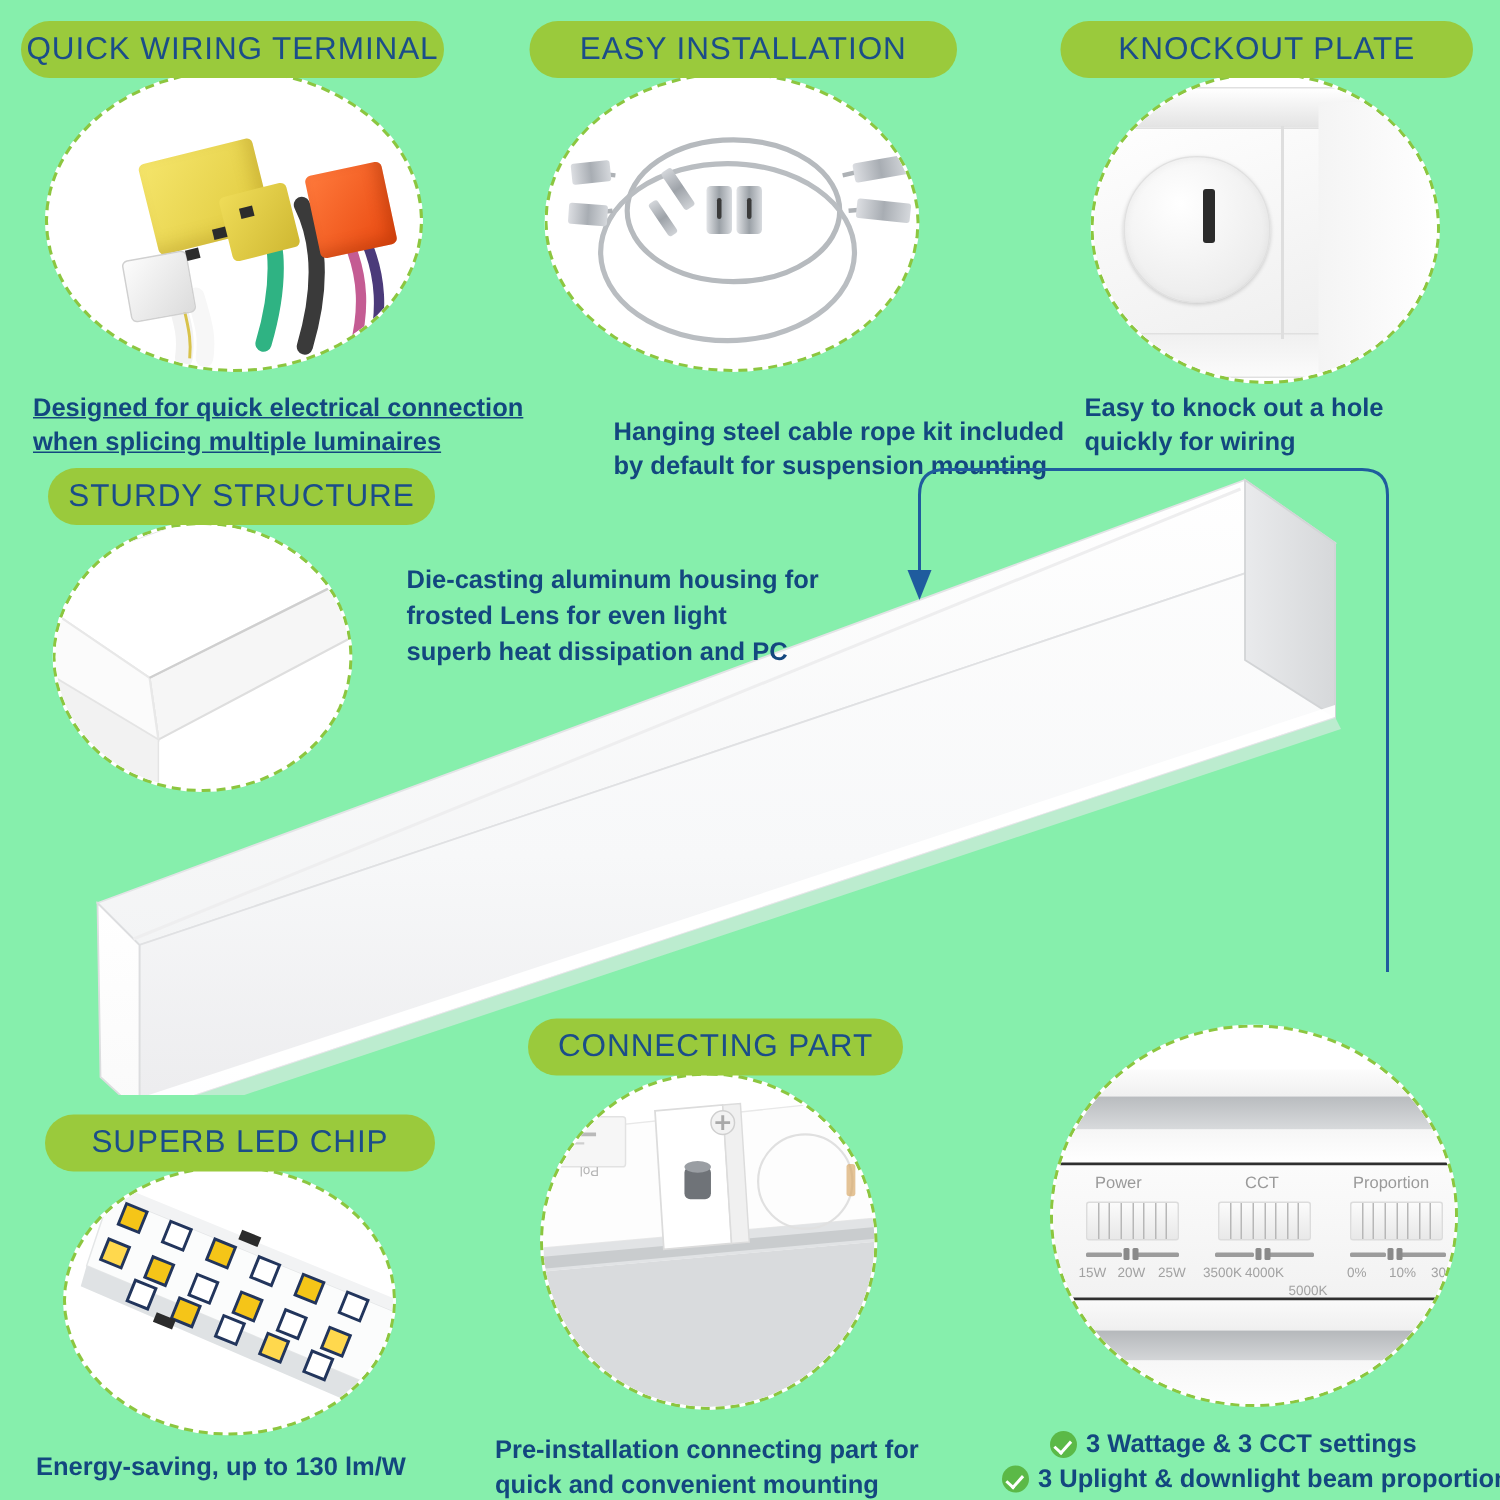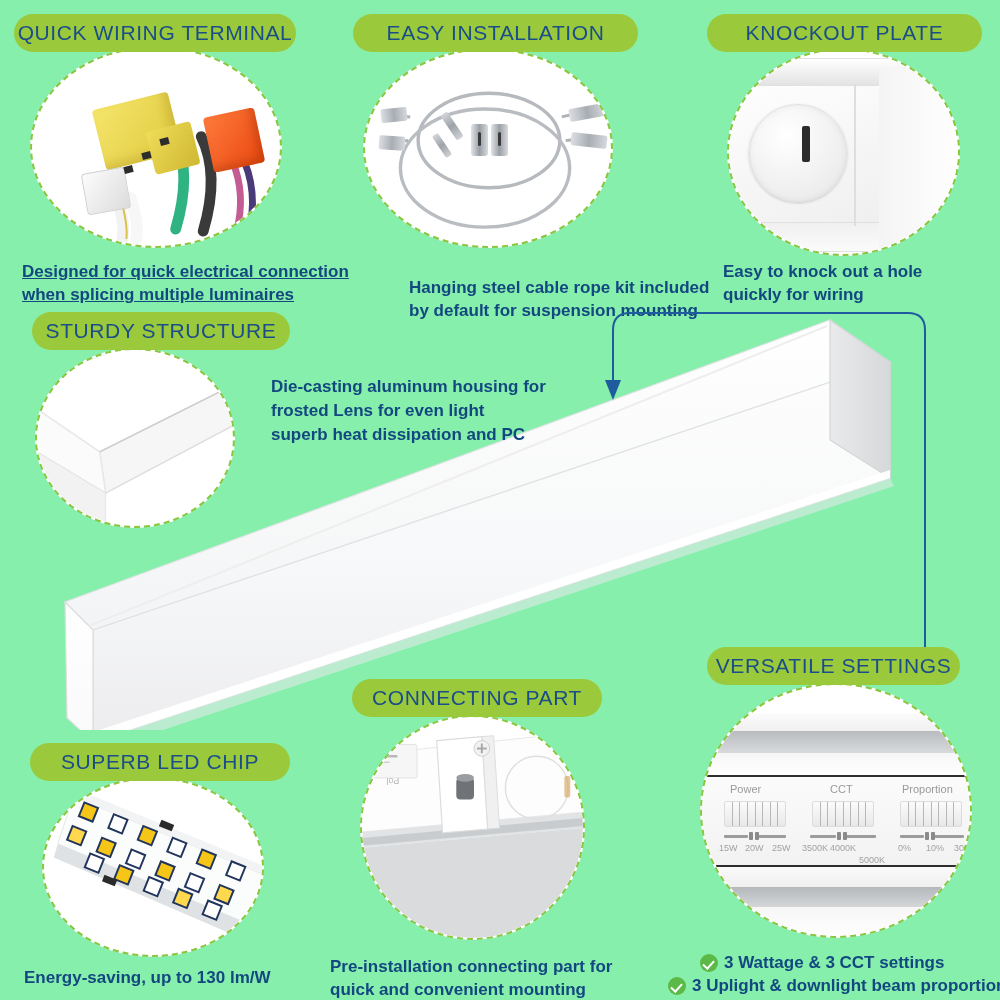--- a/index.html
+++ b/index.html
@@ -356,23 +356,20 @@
         <text x="18" y="70" font-family="Liberation Sans, sans-serif" font-size="9" fill="#b5b5b5" transform="rotate(180 28 66)">Pol</text>
       </svg>
     </div>
   </div>
 
   <div class="caption" style="left:330px; top:955px;">
     <div>Pre-installation connecting part for</div>
     <div>quick and convenient mounting</div>
   </div>
 
-  <div class="pill" style="left:707px; top:647px; width:253px; height:38px;">
-    <span>VERSATILE SETTINGS</span>
-  </div>
 
   <div class="circle" style="left:700px; top:683px; width:272px; height:255px;">
     <div class="inner">
 
       <div style="position:absolute;left:-20px;top:28px;width:320px;height:18px;background:linear-gradient(180deg,#fcfcfc,#f0f0f0);"></div>
       <div style="position:absolute;left:-20px;top:46px;width:320px;height:22px;background:linear-gradient(180deg,#b9bcbf,#d8dadc);"></div>
       <div style="position:absolute;left:-20px;top:68px;width:320px;height:22px;background:linear-gradient(180deg,#f6f6f6,#ffffff);"></div>
       <div style="position:absolute;left:-20px;top:90px;width:320px;height:2px;background:#2f2f2f;"></div>
       <div style="position:absolute;left:-20px;top:92px;width:320px;height:88px;background:linear-gradient(180deg,#fbfbfb,#f2f2f2);"></div>
       <div style="position:absolute;left:-20px;top:180px;width:320px;height:2px;background:#2f2f2f;"></div>

